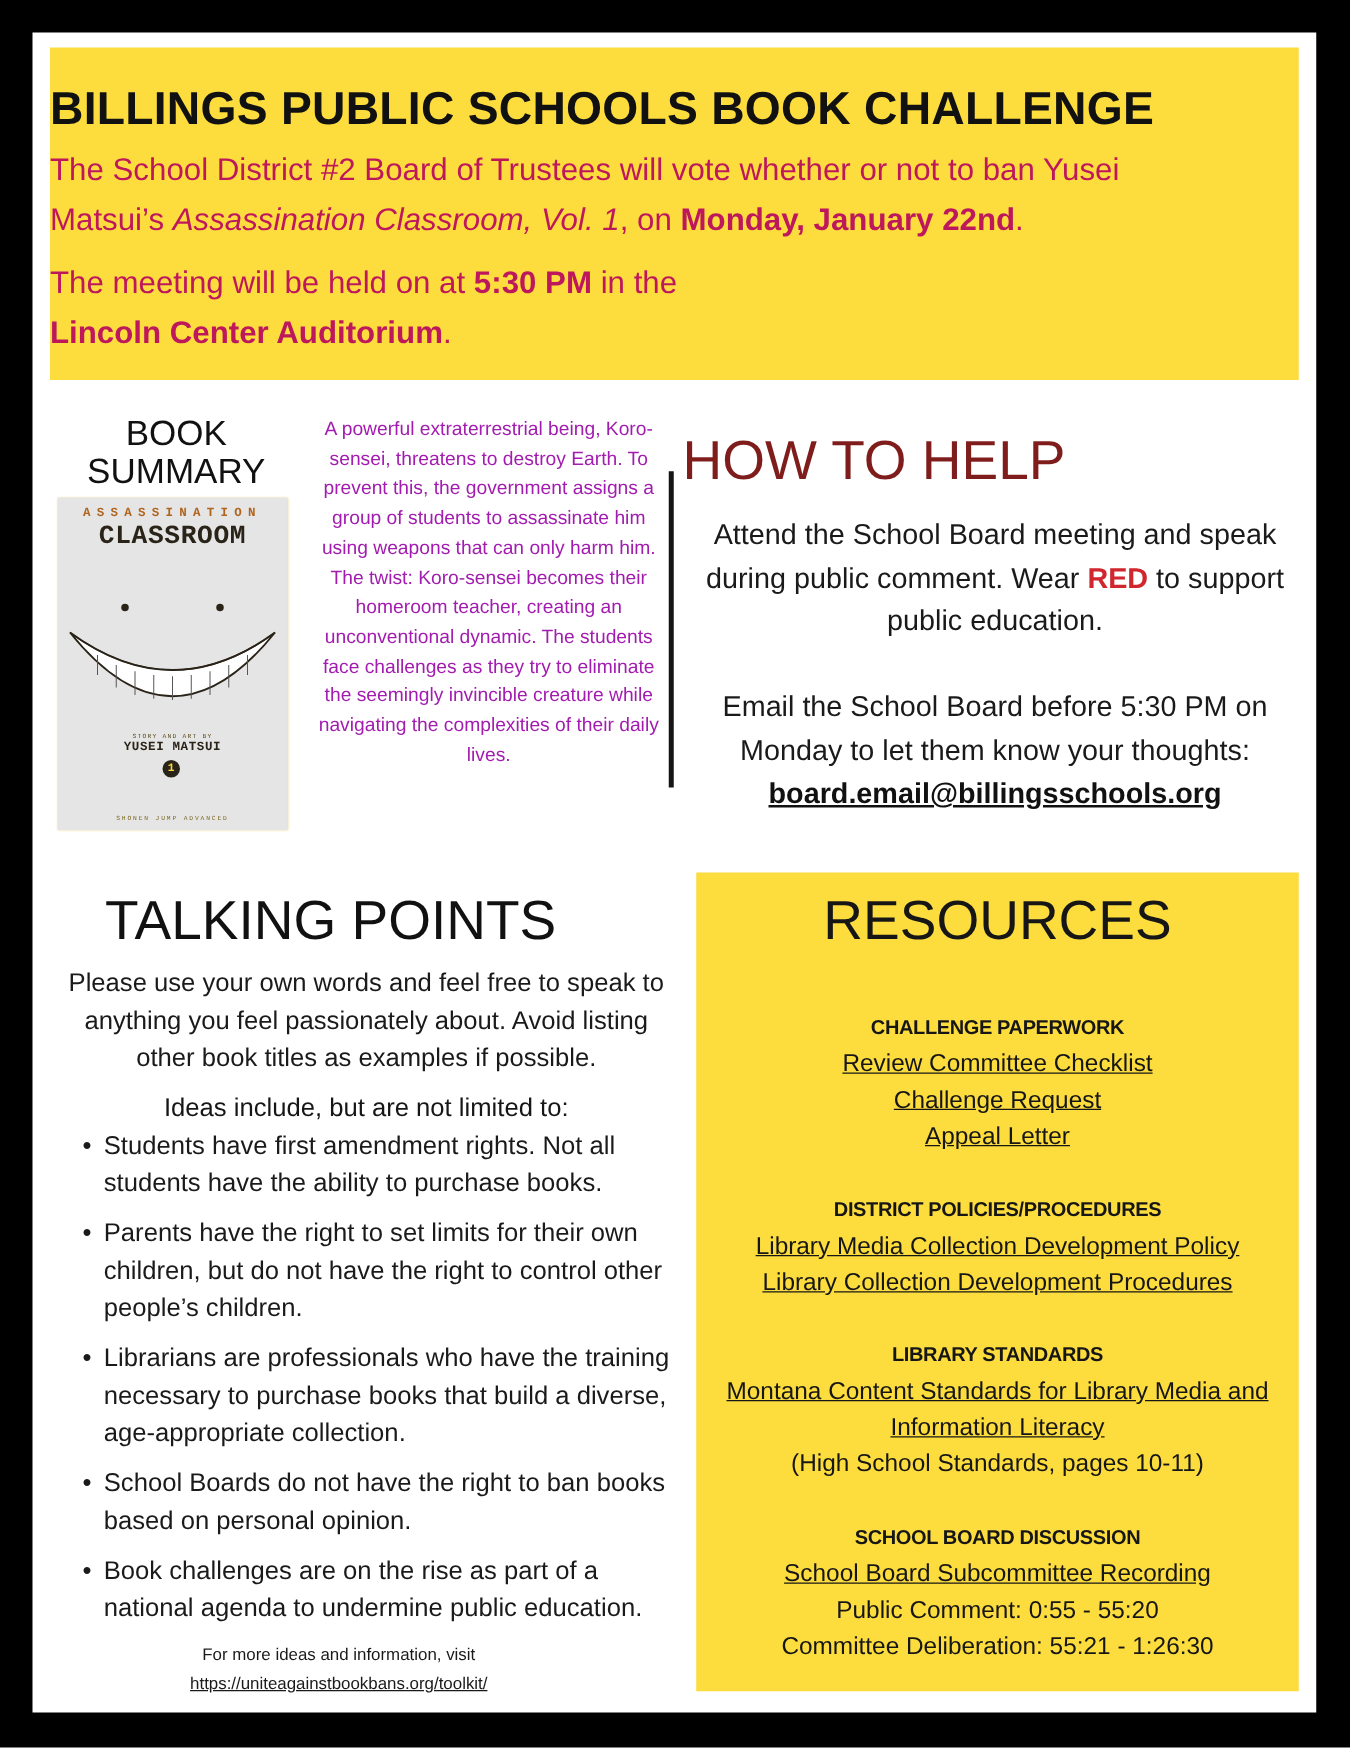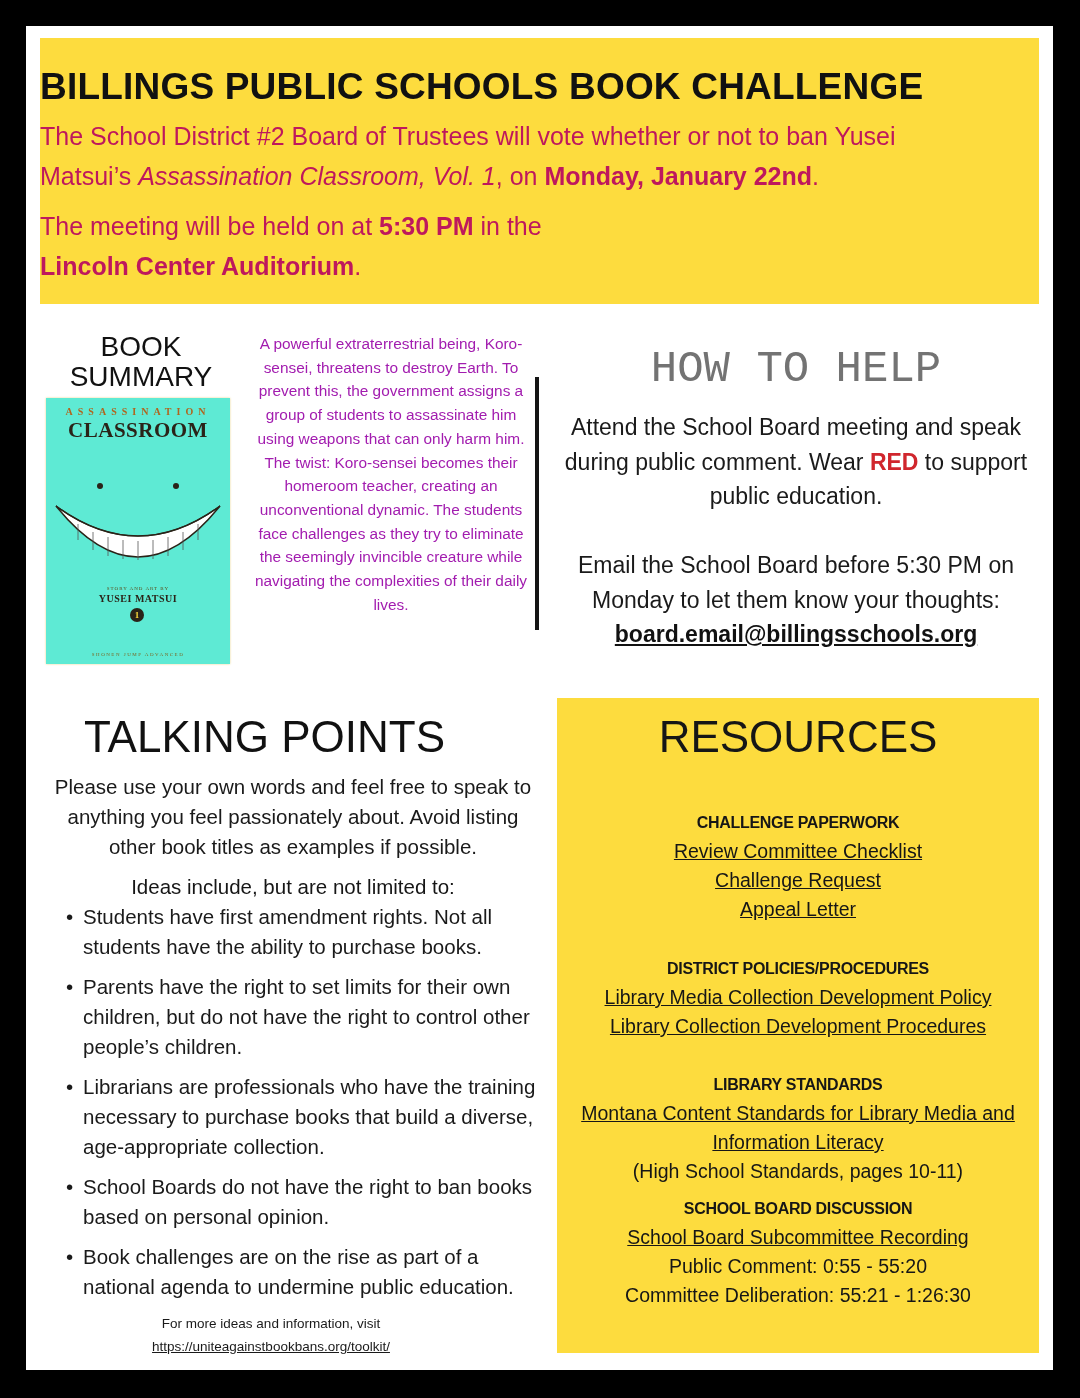--- a/index.html
+++ b/index.html
@@ -28,40 +28,40 @@
   .banner .l4 { top: 214px; }
   .banner b { font-weight: bold; }
   .banner i { font-style: italic; }
 
   .sumtitle {
     position: absolute; left: 20px; top: 306px; width: 190px; text-align: center;
     font-family: "Liberation Sans", sans-serif; font-size: 28px; line-height: 30px; color: #111;
   }
   .cover {
     position: absolute; left: 20px; top: 372px; width: 184px; height: 266px;
-    background: #5eead4; box-shadow: 0 0 2px #e9d48a;
-    font-family: Liberation Serif, serif; text-align: center; overflow: hidden;
+    background: #e5e5e5; box-shadow: 0 0 2px #e9d48a;
+    font-family: Liberation Mono, monospace; text-align: center; overflow: hidden;
   }
   .cover .top1 { position: absolute; top: 8px; left: 0; right: 0; font-size: 10px; letter-spacing: 5px; color: #b0651e; font-weight: bold; }
   .cover .top2 { position: absolute; top: 20px; left: 0; right: 0; font-size: 21px; font-weight: bold; color: #2a2318; letter-spacing: 0.5px; }
   .cover svg { position: absolute; left: 0; top: 70px; }
   .cover .author-small { position: absolute; top: 188px; left: 0; right: 0; font-size: 5px; letter-spacing: 1px; color: #5a4c1a; }
   .cover .author { position: absolute; top: 195px; left: 0; right: 0; font-size: 10px; font-weight: bold; color: #2a2318; letter-spacing: 0.5px; }
   .cover .vol { position: absolute; top: 210px; left: 84px; width: 14px; height: 14px; border-radius: 50%; background: #2a2318; color: #fcd83a; font-size: 9px; line-height: 14px; font-weight: bold; }
   .cover .imprint { position: absolute; top: 254px; left: 0; right: 0; font-size: 5px; letter-spacing: 1.5px; color: #7a6520; }
 
   .summary {
     position: absolute; left: 220px; top: 306px; width: 290px; text-align: center;
     font-family: "Liberation Sans", sans-serif; font-size: 15.4px; line-height: 23.7px; color: #a21caf;
   }
   .divider { position: absolute; left: 509px; top: 351px; width: 4px; height: 253px; background: #151515; }
 
   .howto-title {
-    position: absolute; left: 520px; top: 318px; width: 500px; text-align: center;
-    font-family: Liberation Mono, monospace; font-size: 44px; color: #737373;
+    position: absolute; left: 520px; top: 318px; width: 500px; text-align: left;
+    font-family: Liberation Sans, sans-serif; font-size: 44px; color: #7f1d1d;
   }
   .howto-p {
     position: absolute; left: 520px; width: 500px; text-align: center;
     font-family: "Liberation Sans", sans-serif; font-size: 23px; line-height: 34.5px; color: #1a1a1a;
   }
   .howto-p1 { top: 384px; }
   .howto-p2 { top: 522px; }
   .red { color: #d0262d; font-weight: bold; }
   .email { font-weight: bold; text-decoration: underline; color: #111; }
 
@@ -94,21 +94,21 @@
     background: #fddc3e; text-align: center; font-family: "Liberation Sans", sans-serif; color: #161616;
   }
   .res-title { position: absolute; top: 14px; left: 0; right: 0; font-size: 44px; }
   .res-sec { position: absolute; left: 0; right: 0; }
   .res-sec h3 { margin: 0; font-size: 16px; font-weight: bold; line-height: 29px; letter-spacing: -0.3px; }
   .res-sec a, .res-sec .txt { display: block; font-size: 19.5px; line-height: 29px; color: #161616; }
   .res-sec a { text-decoration: underline; }
   .s1 { top: 110px; }
   .s2 { top: 256px; }
   .s3 { top: 372px; }
-  .s4 { top: 496px; }
+  .s4 { top: 518px; }
 </style>
 </head>
 <body>
 
 <div class="page">
 
   <div class="banner">
     <h1>BILLINGS PUBLIC SCHOOLS BOOK CHALLENGE</h1>
     <div class="line l1">The School District #2 Board of Trustees will vote whether or not to ban Yusei</div>
     <div class="line l2">

